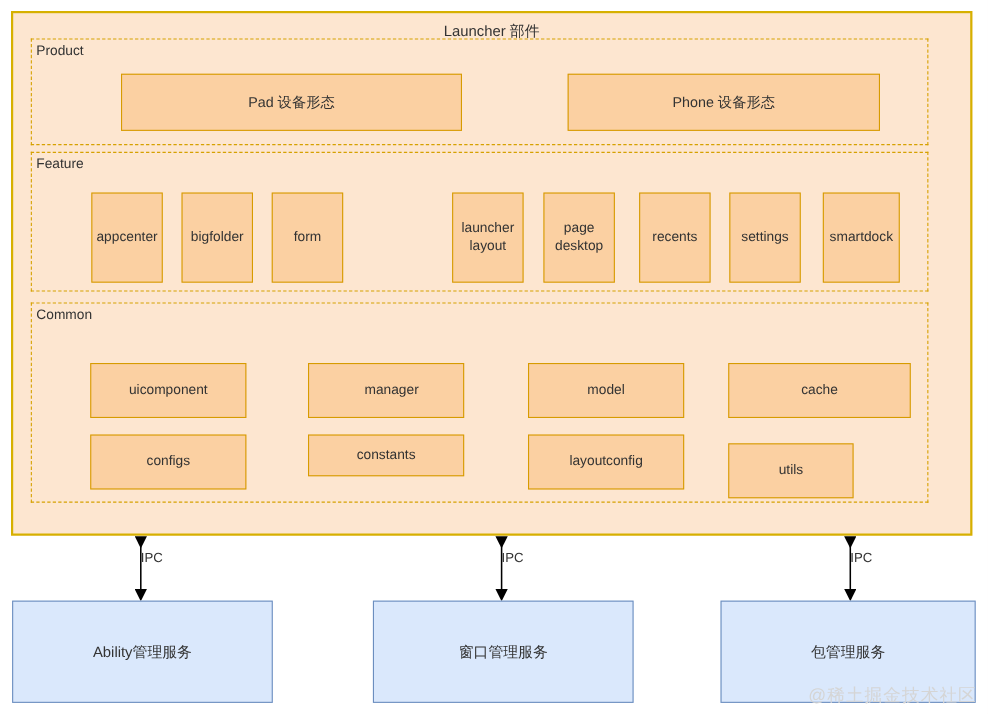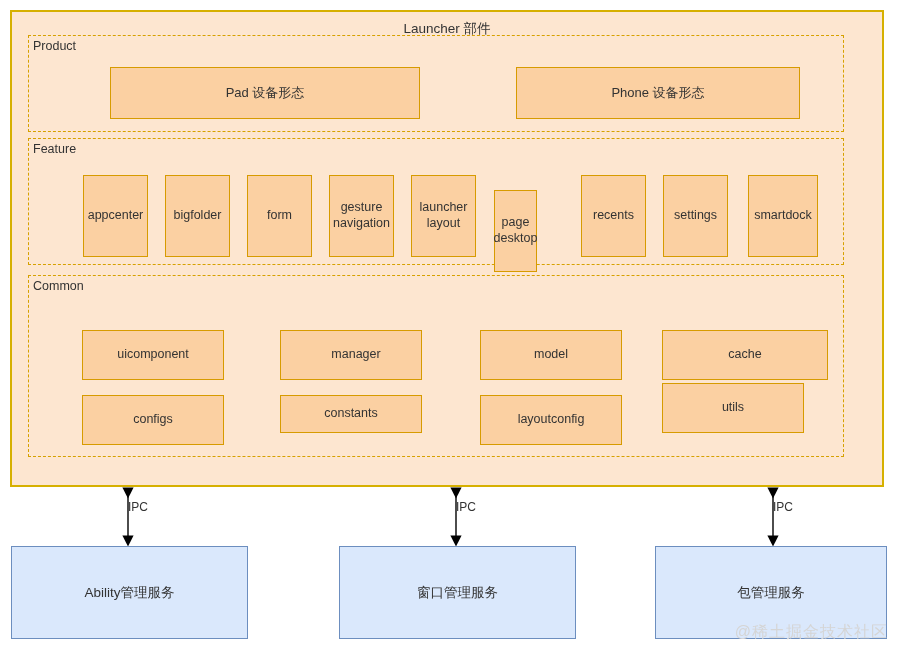--- a/index.html
+++ b/index.html
@@ -125,40 +125,39 @@
   </div>
   <div class="cell product" style="left:110px; top:67px; width:310px; height:52px;">Pad 设备形态</div>
   <div class="cell product" style="left:516px; top:67px; width:284px; height:52px;">Phone 设备形态</div>
 
   <div class="group" id="group-feature">
     <span class="group-label">Feature</span>
   </div>
   <div class="cell feature" style="left:83px; top:175px; width:65px; height:82px;">appcenter</div>
   <div class="cell feature" style="left:165px; top:175px; width:65px; height:82px;">bigfolder</div>
   <div class="cell feature" style="left:247px; top:175px; width:65px; height:82px;">form</div>
-  <div class="cell feature" style="left:329px; top:175px; width:65px; height:82px;">gesture navigation</div>
   <div class="cell feature" style="left:411px; top:175px; width:65px; height:82px;">launcher layout</div>
-  <div class="cell feature" style="left:494px; top:190px; width:43px; height:82px;text-align:center;">page desktop</div>
+  <div class="cell feature" style="left:494px; top:175px; width:65px; height:82px;text-align:center;">page desktop</div>
   <div class="cell feature" style="left:581px; top:175px; width:65px; height:82px;">recents</div>
   <div class="cell feature" style="left:663px; top:175px; width:65px; height:82px;">settings</div>
   <div class="cell feature" style="left:748px; top:175px; width:70px; height:82px;">smartdock</div>
 
   <div class="group" id="group-common">
     <span class="group-label">Common</span>
   </div>
 
   <div class="cell common" style="left:82px; top:330px; width:142px; height:50px;">uicomponent</div>
   <div class="cell common" style="left:280px; top:330px; width:142px; height:50px;padding-left:12px;">manager</div>
   <div class="cell common" style="left:480px; top:330px; width:142px; height:50px;">model</div>
   <div class="cell common" style="left:662px; top:330px; width:166px; height:50px;">cache</div>
 
   <div class="cell common" style="left:82px; top:395px; width:142px; height:50px;">configs</div>
   <div class="cell common" style="left:280px; top:395px; width:142px; height:38px;">constants</div>
   <div class="cell common" style="left:480px; top:395px; width:142px; height:50px;">layoutconfig</div>
-  <div class="cell common" style="left:662px; top:383px; width:142px; height:50px;">utils</div>
+  <div class="cell common" style="left:662px; top:403px; width:114px; height:50px;">utils</div>
 
   <div class="connector" style="left:118px; top:485px; width:60px; height:64px;">
     <svg width="24" height="64" viewBox="0 0 24 64">
       <defs>
         <marker id="ah1" markerWidth="8" markerHeight="8" refX="4" refY="4" orient="auto">
           <path d="M0,0 L8,4 L0,8 z" fill="#000000"></path>
         </marker>
         <marker id="ah2" markerWidth="8" markerHeight="8" refX="4" refY="4" orient="auto">
           <path d="M0,0 L8,4 L0,8 z" fill="#000000"></path>
         </marker>

